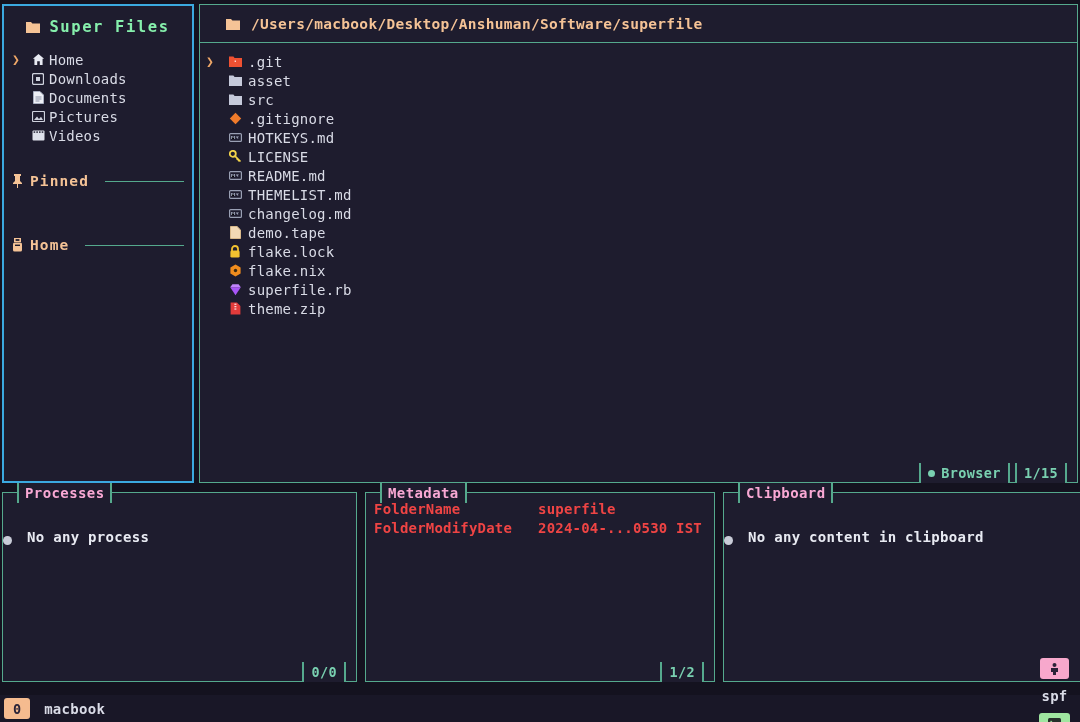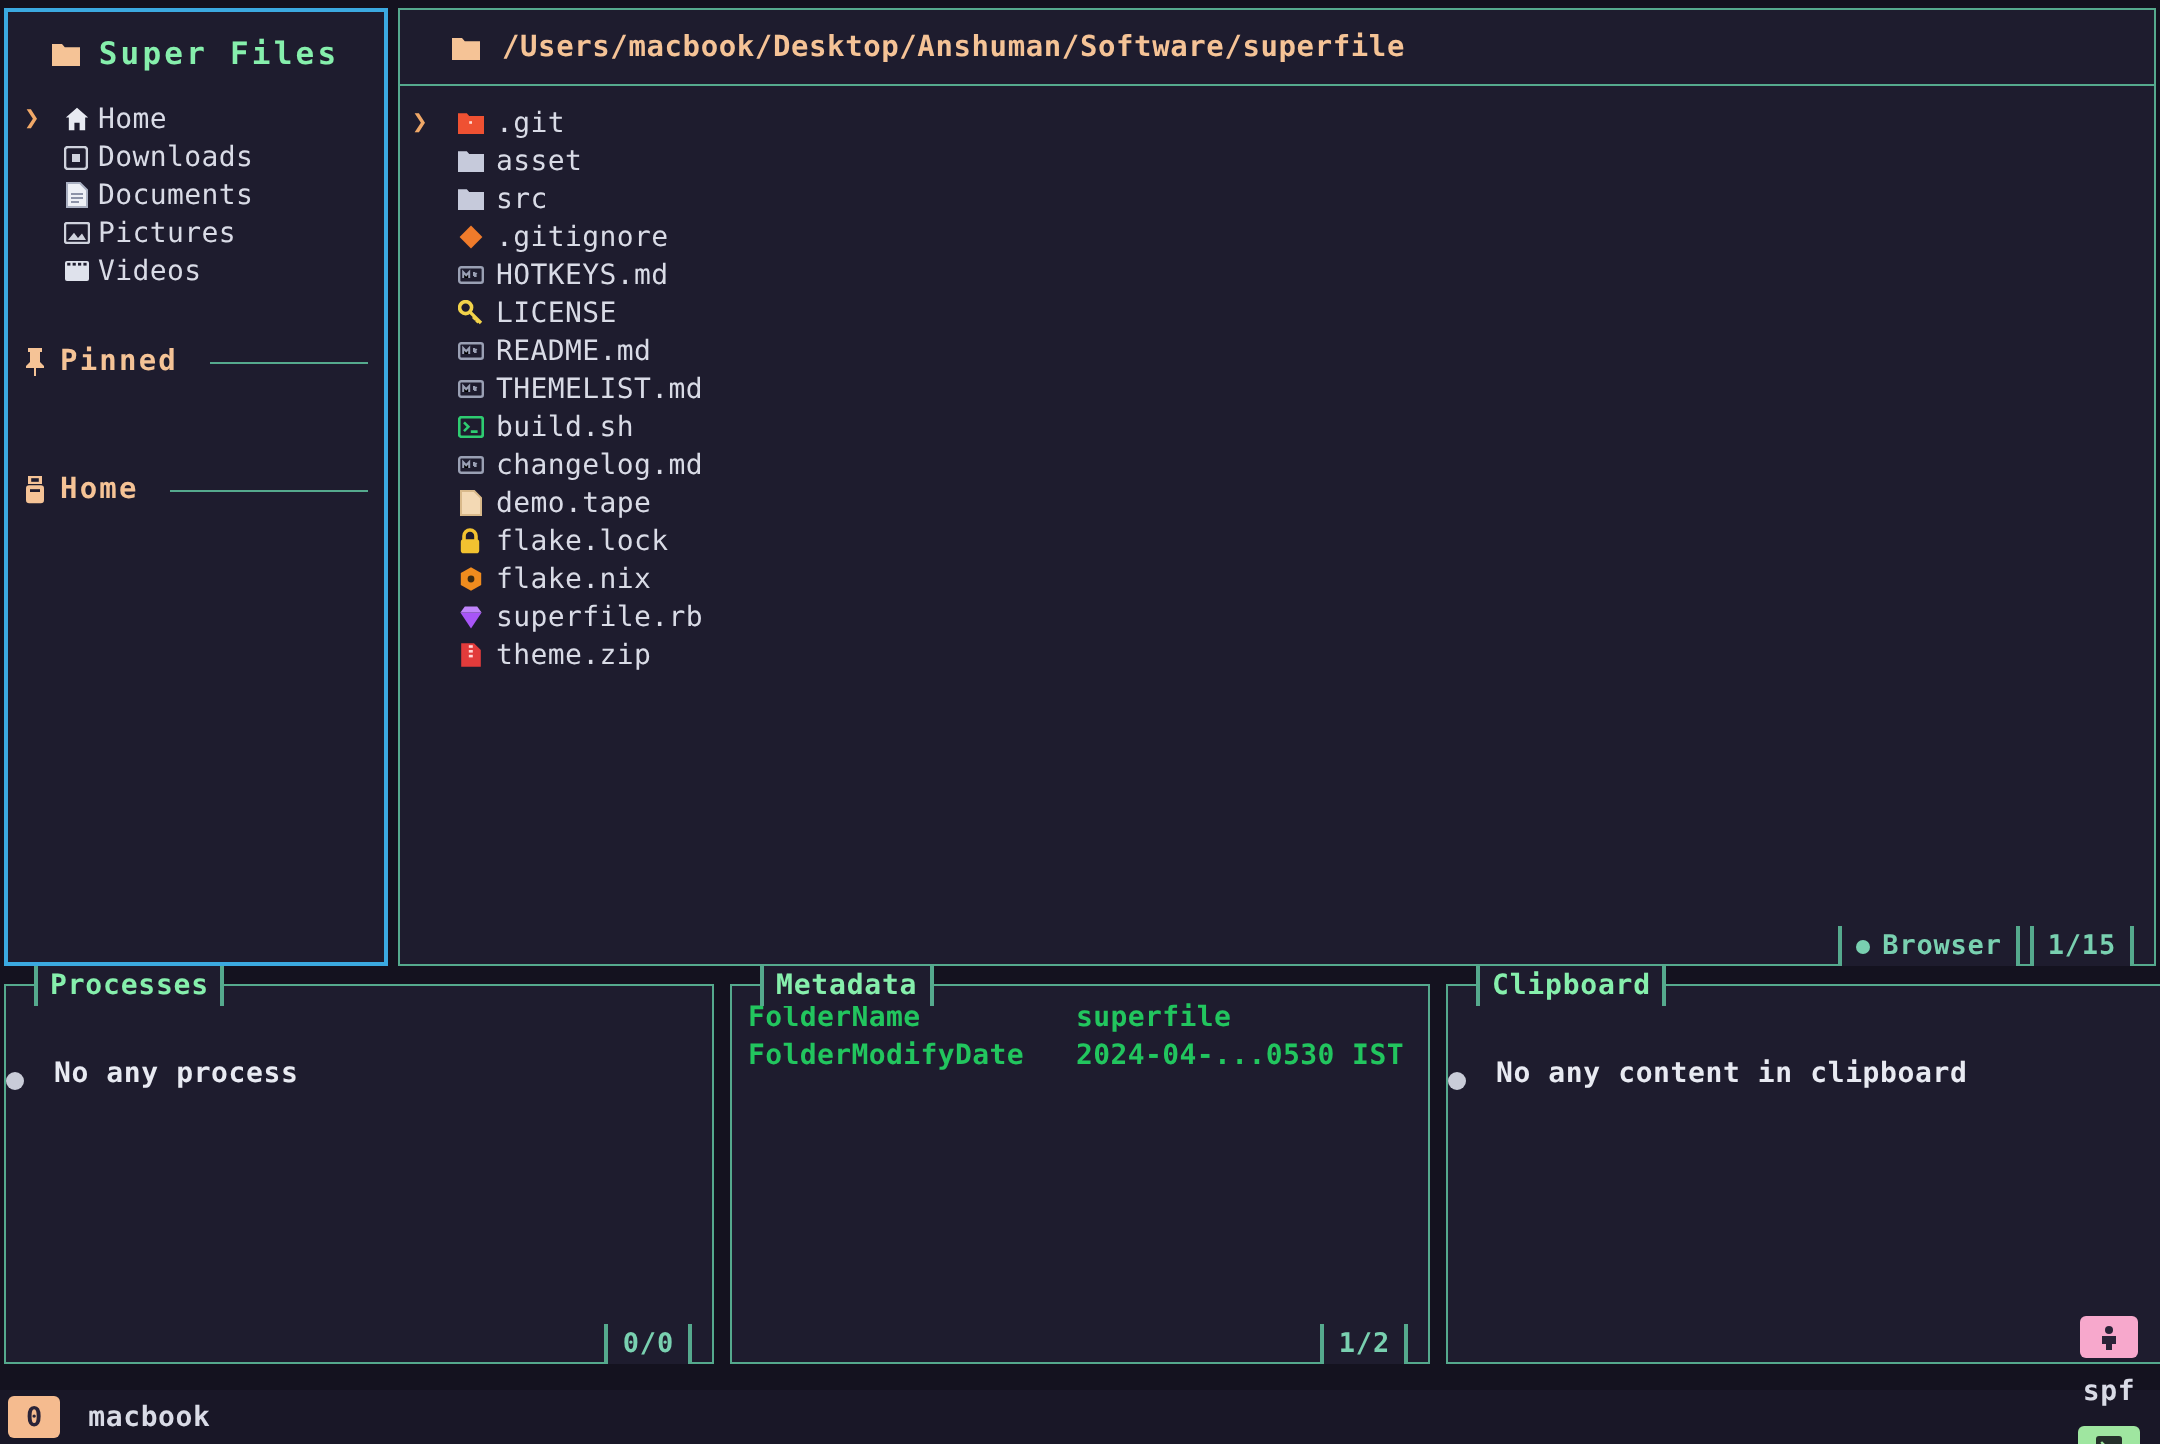--- a/index.html
+++ b/index.html
@@ -62,36 +62,36 @@
     padding: 0 7px; background: #1e1c2e; letter-spacing: .4px;
     border-left: 2px solid #55a98d; border-right: 2px solid #55a98d;
     height: 20px; margin-left: 5px;
   }
   .ftr-dot { width: 7px; height: 7px; border-radius: 50%; background: #79d0b0; display: inline-block; }
 
   
   .hdr-tag {
     position: absolute; top: -10px; left: 14px; height: 20px;
     display: flex; align-items: center; padding: 0 6px; background: #1e1c2e;
-    color: #86efac; font-size: 14px; font-weight: bold; letter-spacing: .4px;
+    color: #f9a8d4; font-size: 14px; font-weight: bold; letter-spacing: .4px;
     border-left: 2px solid #55a98d; border-right: 2px solid #55a98d;
   }
 
   
   #processes { left: 2px; top: 492px; width: 355px; height: 190px; }
   #metadata  { left: 365px; top: 492px; width: 350px; height: 190px; }
   #clipboard { left: 723px; top: 492px; width: 380px; height: 190px; }
   .bullet-line {
     display: flex; align-items: flex-end; gap: 15px;
     color: #e8eaf2; font-size: 14px; font-weight: bold;
     margin-top: 36px; letter-spacing: .3px;
   }
   .bullet { width: 9px; height: 9px; border-radius: 50%; background: #c9ccd8; flex: none; }
   .meta-rows { padding: 8px 0 0 8px; }
-  .meta-row { display: flex; color: #22c55e; font-size: 14px; font-weight: bold; height: 19px; letter-spacing: .2px; }
+  .meta-row { display: flex; color: #ef4444; font-size: 14px; font-weight: bold; height: 19px; letter-spacing: .2px; }
   .meta-key { width: 164px; }
 
   
   #statusbar {
     position: absolute; left: 0; bottom: 0; width: 1080px; height: 27px;
     background: #191727; display: flex; align-items: center;
   }
   .st-badge {
     height: 21px; display: flex; align-items: center; justify-content: center;
     padding: 0 9px; font-size: 13.5px; font-weight: bold; color: #2a2338;
@@ -294,30 +294,20 @@
         <span class="f-caret"></span>
         <span class="f-ico">
           <svg width="13" height="9" viewBox="0 0 13 9">
               <rect x="0.6" y="0.6" width="11.8" height="7.8" rx="1" fill="none" stroke="#9aa0b4" stroke-width="1.2"></rect>
               <path d="M2.6 6V3l1.5 1.6L5.6 3v3M8 3v2M8 5h1.3M8 5 9.3 3.4" stroke="#9aa0b4" stroke-width="1"></path>
             </svg>
         </span>
         <span>THEMELIST.md</span>
       </div>
 
-      <div class="file-row">
-        <span class="f-caret"></span>
-        <span class="f-ico">
-          <svg width="13" height="11" viewBox="0 0 13 11">
-              <rect x="0.6" y="0.6" width="11.8" height="9.8" rx="1.2" fill="none" stroke="#2ecc71" stroke-width="1.4"></rect>
-              <path d="M3 3.2 5.2 5.4 3 7.6M6.4 7.8h3.4" stroke="#2ecc71" stroke-width="1.3" fill="none"></path>
-            </svg>
-        </span>
-        <span>build.sh</span>
-      </div>
 
       <div class="file-row">
         <span class="f-caret"></span>
         <span class="f-ico">
           <svg width="13" height="9" viewBox="0 0 13 9">
               <rect x="0.6" y="0.6" width="11.8" height="7.8" rx="1" fill="none" stroke="#9aa0b4" stroke-width="1.2"></rect>
               <path d="M2.6 6V3l1.5 1.6L5.6 3v3M8 3v2M8 5h1.3M8 5 9.3 3.4" stroke="#9aa0b4" stroke-width="1"></path>
             </svg>
         </span>
         <span>changelog.md</span>

